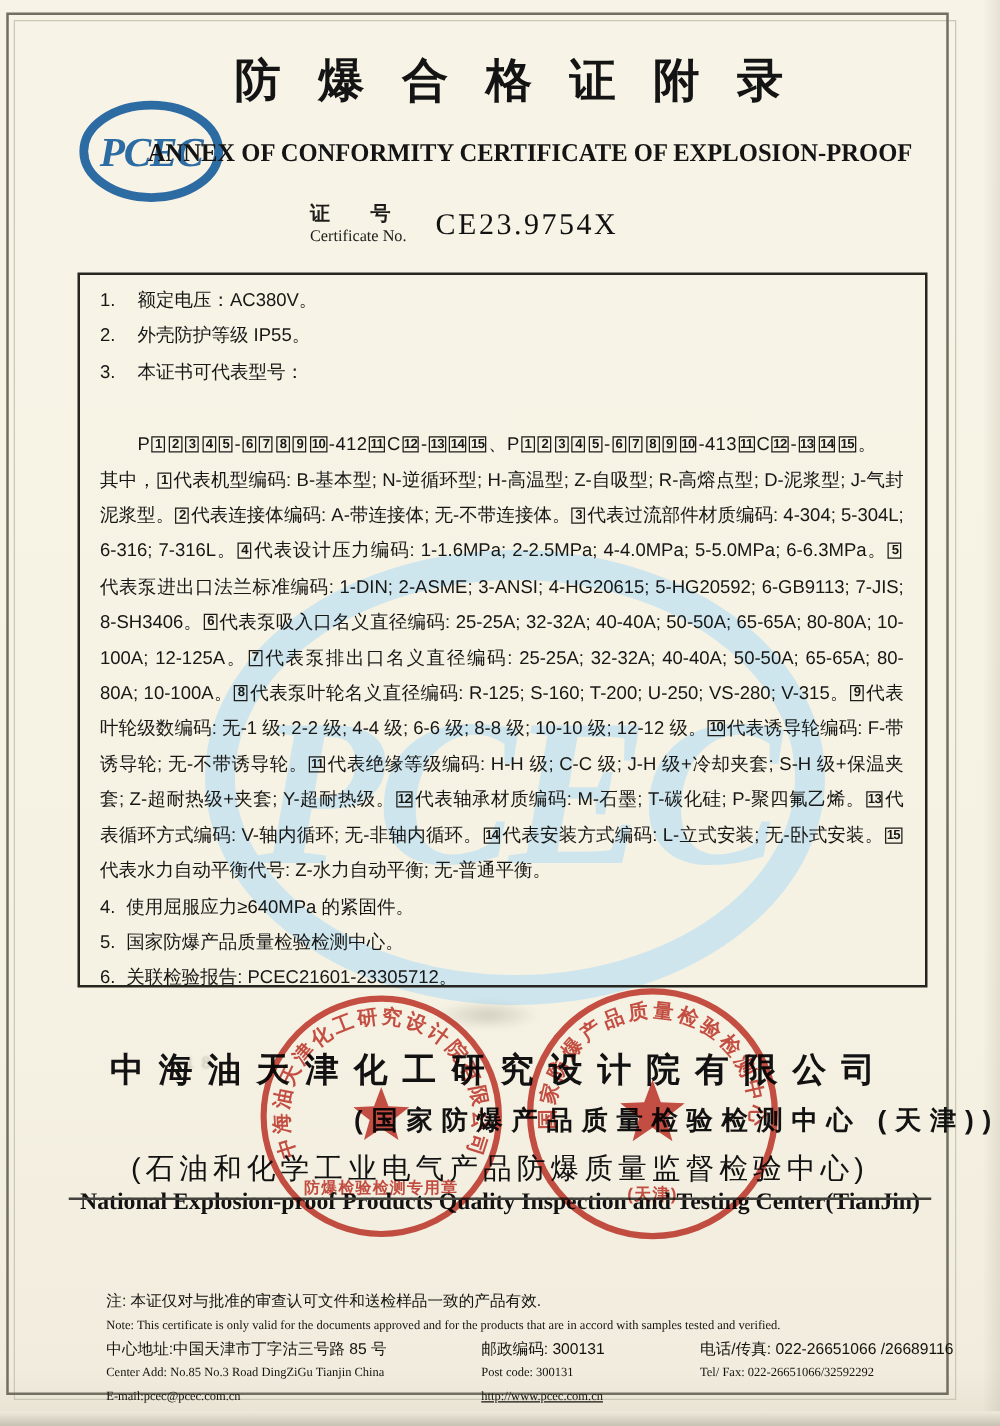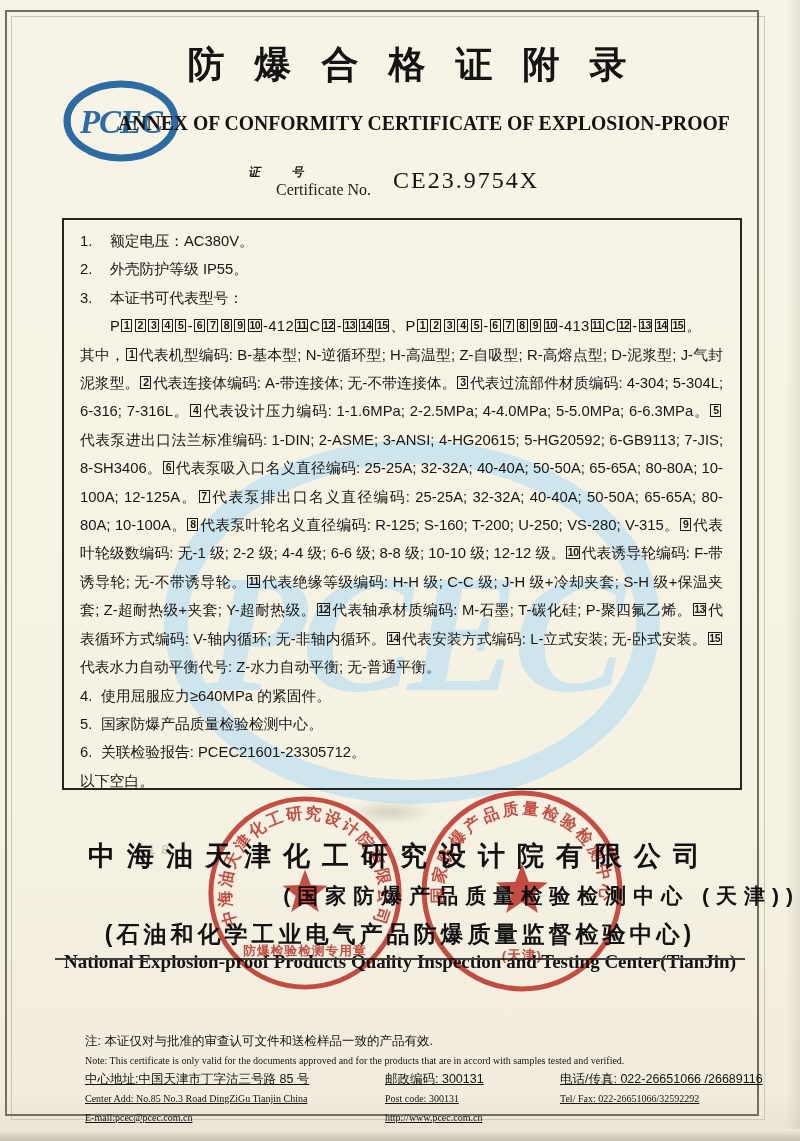--- a/index.html
+++ b/index.html
@@ -16,65 +16,65 @@
 
   
   .logo{position:absolute;left:62px;top:80px;}
   .title-cn{position:absolute;left:0;top:40px;width:844px;text-align:center;
         font-family:"Liberation Serif",serif;font-weight:bold;font-size:37px;
         letter-spacing:30px;color:#141414;}
   .title-en{position:absolute;left:0;top:112px;width:848px;text-align:center;
         font-family:"Liberation Serif",serif;font-weight:bold;font-size:20.5px;
         transform:scaleX(.96);color:#141414;}
   .cert-line{position:absolute;left:248px;top:163px;display:flex;align-items:flex-start;}
-  .cert-label-cn{font-size:12px;letter-spacing:14px;font-weight:bold;line-height:18px;font-style:italic;}
-  .cert-label-en{font-size:16px;font-family:"Liberation Serif",serif;letter-spacing:0;margin-left:28px;}
+  .cert-label-cn{font-size:16px;letter-spacing:14px;font-weight:bold;line-height:18px;}
+  .cert-label-en{font-size:13px;font-family:"Liberation Serif",serif;letter-spacing:0;}
   .cert-no{margin-left:22px;margin-top:4px;font-family:"Liberation Serif",serif;
         font-size:24px;letter-spacing:2px;color:#111;}
 
   
   .watermark{position:absolute;left:163px;top:438px;opacity:.8;pointer-events:none;}
 
   
   .content-box{position:absolute;left:62px;top:218px;width:680px;height:572px;
         border:2px solid #26251f;box-sizing:border-box;padding:7px 17px 0 16px;
         font-size:14.8px;line-height:28.4px;color:#171716;overflow:hidden;}
   .row{display:flex;}
   .row .no{width:30px;flex:0 0 30px;}
   .row.tight .no{width:21px;flex:0 0 21px;}
-  .model-line{padding-left:30px;letter-spacing:.3px;white-space:nowrap;}
+  .model-line{padding-left:30px;letter-spacing:.3px;white-space:nowrap;margin-top:30px;}
   .legend{text-align:justify;}
   .bx{display:inline-block;border:1.4px solid #1d1c1a;font-size:10.5px;line-height:11px;
       min-width:8px;padding:0 .5px;margin:0 1.5px 0 1px;text-align:center;
       vertical-align:2px;letter-spacing:-.5px;font-weight:bold;}
 
   
   .ghost{position:absolute;left:148px;top:842px;color:#8f8a7c;opacity:.5;
       filter:blur(.7px);font-size:13px;letter-spacing:6px;}
   .ghost2{position:absolute;left:330px;top:795px;width:120px;height:34px;opacity:.25;
       background:radial-gradient(closest-side,#6d685c 0%,rgba(109,104,92,0) 70%);
       filter:blur(2px);}
 
   
   .issuer{position:absolute;left:0;top:838px;width:800px;text-align:center;color:#121212;}
   .issuer-l1{font-size:27px;font-weight:bold;letter-spacing:12px;}
   .issuer-l2{font-size:21px;font-weight:bold;letter-spacing:7px;margin-top:8px;text-align:right;}
-  .issuer-l3{font-size:23px;font-weight:bold;letter-spacing:4px;margin-top:9px;}
+  .issuer-l3{font-size:23px;font-weight:normal;letter-spacing:4px;margin-top:9px;}
   .issuer-en{font-family:"Liberation Serif",serif;font-size:19px;font-weight:bold;margin-top:1px;}
   .issuer-rule{position:absolute;left:55px;top:958px;width:690px;border-top:2px solid #43423c;}
 
   .stamp{position:absolute;mix-blend-mode:multiply;opacity:.88;}
   .stamp.left{left:202px;top:795px;}
   .stamp.right{left:416px;top:790px;}
 
   
   .footer{position:absolute;left:85px;top:1032px;width:640px;font-size:12.5px;line-height:19px;color:#14130f;}
   .footer .en{font-family:"Liberation Serif",serif;font-size:10px;}
   .footer-grid{display:grid;grid-template-columns:300px 175px auto;}
-  .footer-grid .c{white-space:nowrap;text-decoration:underline;}
+  .footer-grid .c{white-space:nowrap;}
   .website{text-decoration:underline;}
 </style>
 </head>
 <body>
 
 <div class="page">
 
   <div class="frame-outer"></div>
   <div class="frame"></div>
 

